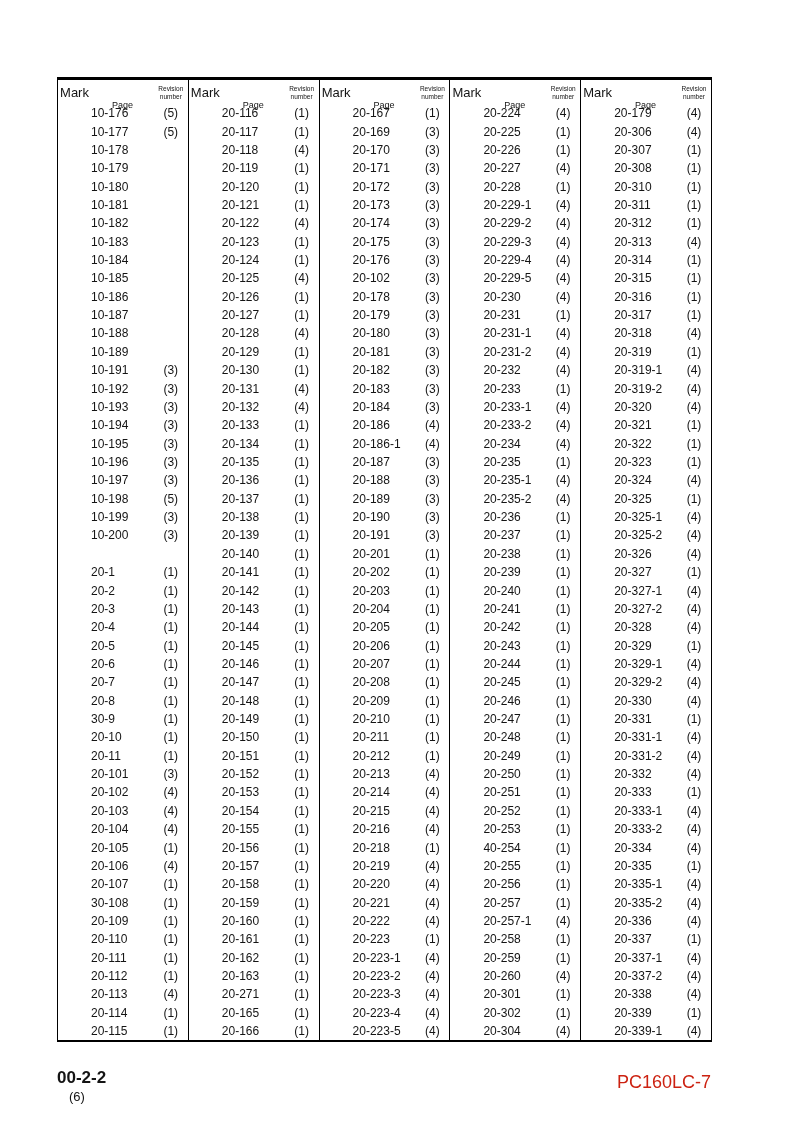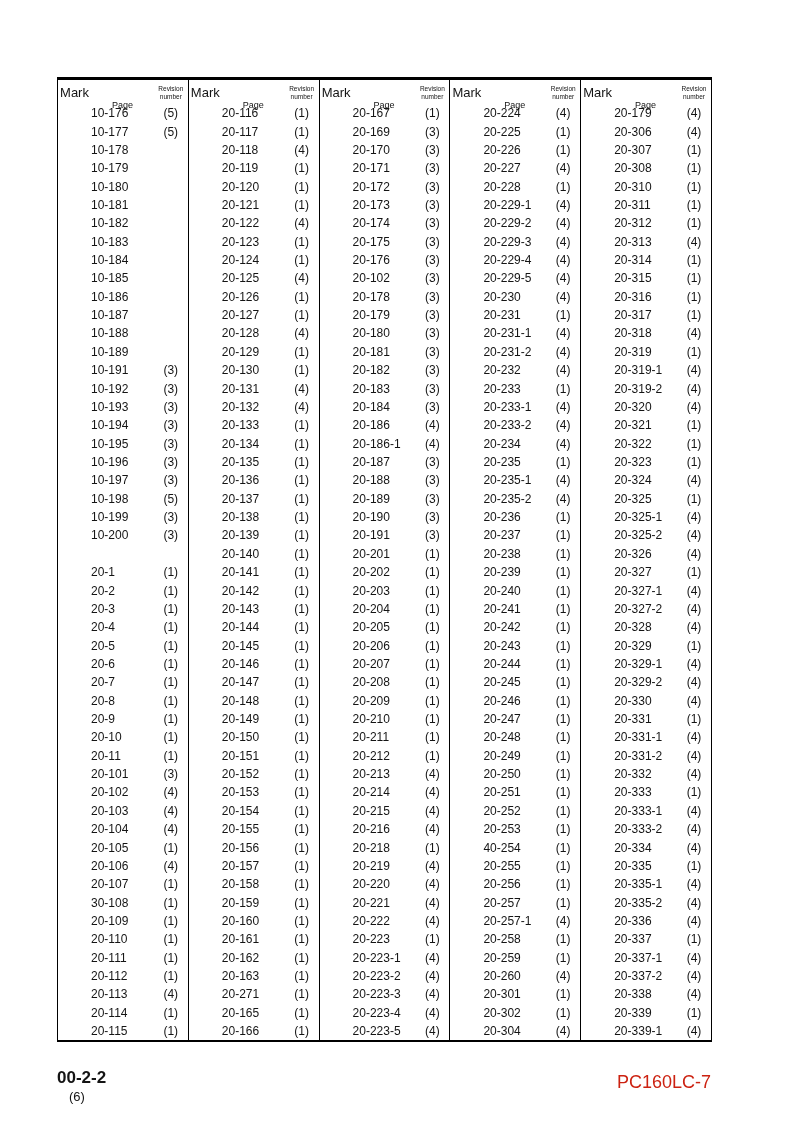--- a/index.html
+++ b/index.html
@@ -248,21 +248,21 @@
           <span class="c-page">20-7</span>
           <span class="c-rev">(1)</span>
         </div>
         <div class="row">
           <span class="c-mark"></span>
           <span class="c-page">20-8</span>
           <span class="c-rev">(1)</span>
         </div>
         <div class="row">
           <span class="c-mark"></span>
-          <span class="c-page">20-9</span>
+          <span class="c-page">30-9</span>
           <span class="c-rev">(1)</span>
         </div>
         <div class="row">
           <span class="c-mark"></span>
           <span class="c-page">20-10</span>
           <span class="c-rev">(1)</span>
         </div>
         <div class="row">
           <span class="c-mark"></span>
           <span class="c-page">20-11</span>

